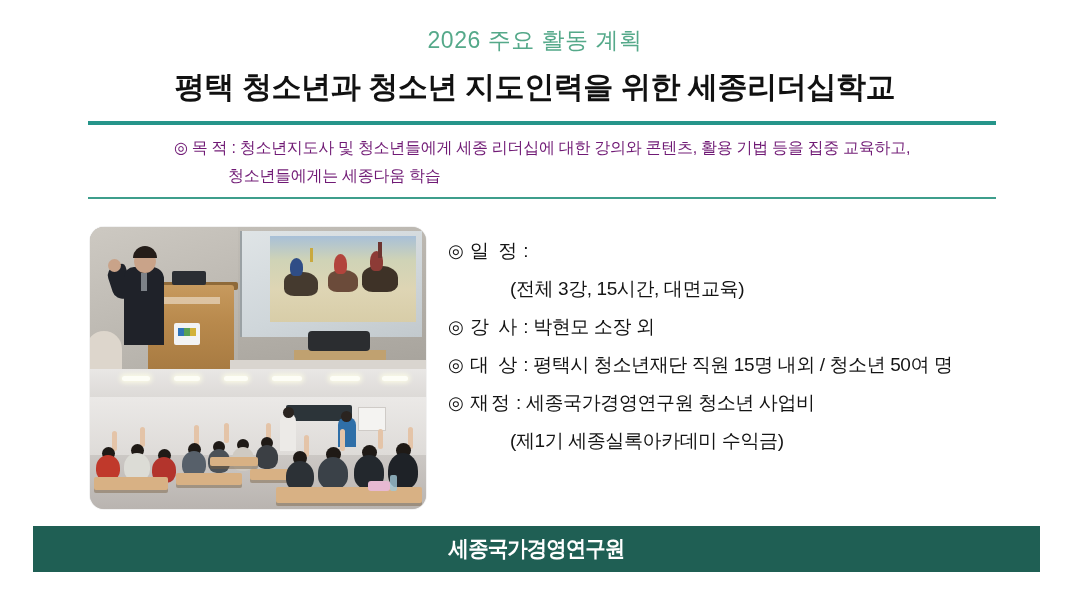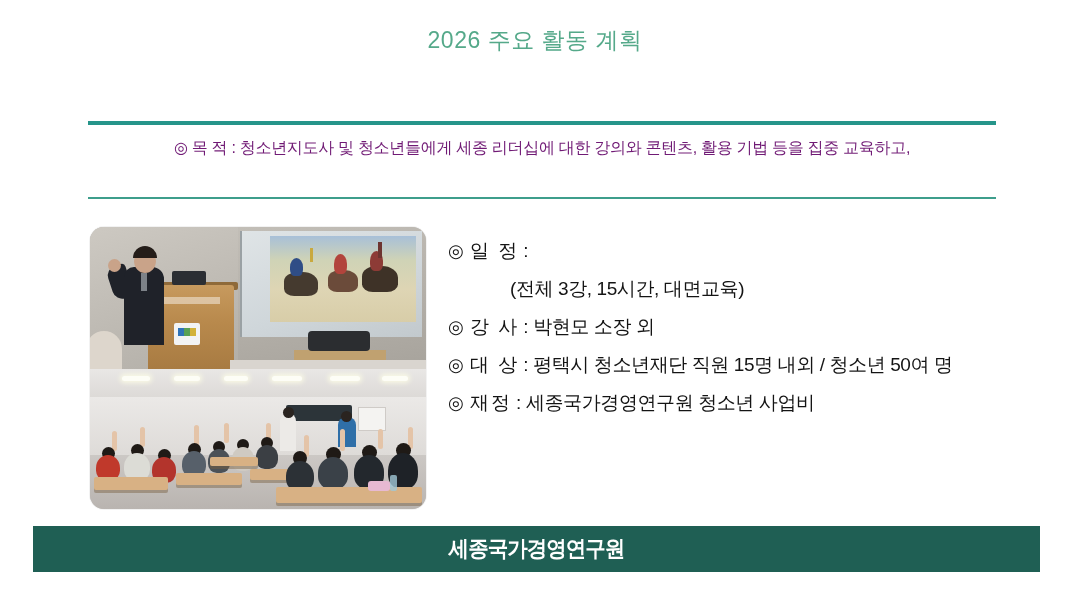--- a/index.html
+++ b/index.html
@@ -375,25 +375,27 @@
     transform: scaleX(0.93);
     white-space: nowrap;
   }
 </style>
 </head>
 <body>
 
 <div id="slide">
 
   <div class="eyebrow">2026 주요 활동 계획</div>
+  <div class="main-title">평택 청소년과 청소년 지도인력을 위한 세종리더십학교</div>
 
   <div class="rule rule-top"></div>
 
   <div class="purpose">
     <span class="line1">◎ 목 적 : 청소년지도사 및 청소년들에게 세종 리더십에 대한 강의와 콘텐츠, 활용 기법 등을 집중 교육하고,</span>
+    <span class="line2">청소년들에게는 세종다움 학습</span>
   </div>
 
   <div class="rule rule-bottom"></div>
 
   <div class="photo">
 
     <div class="photo-top">
       <div class="wall-left"></div>
       <div class="screen">
         <div class="painting">
@@ -513,20 +515,23 @@
       <span class="detail-value">평택시 청소년재단 직원 15명 내외 / 청소년 50여 명</span>
     </div>
 
     <div class="detail-row">
       <span class="bullet">◎</span>
       <span class="detail-label">재정</span>
       <span class="detail-sep">:</span>
       <span class="detail-value">세종국가경영연구원 청소년 사업비</span>
     </div>
 
+    <div class="detail-row indented">
+      <span class="detail-value">(제1기 세종실록아카데미 수익금)</span>
+    </div>
 
   </div>
 
   <div class="footer-bar">
     <span class="footer-logo">세종국가경영연구원</span>
   </div>
 
 </div>
 
 </body></html>

